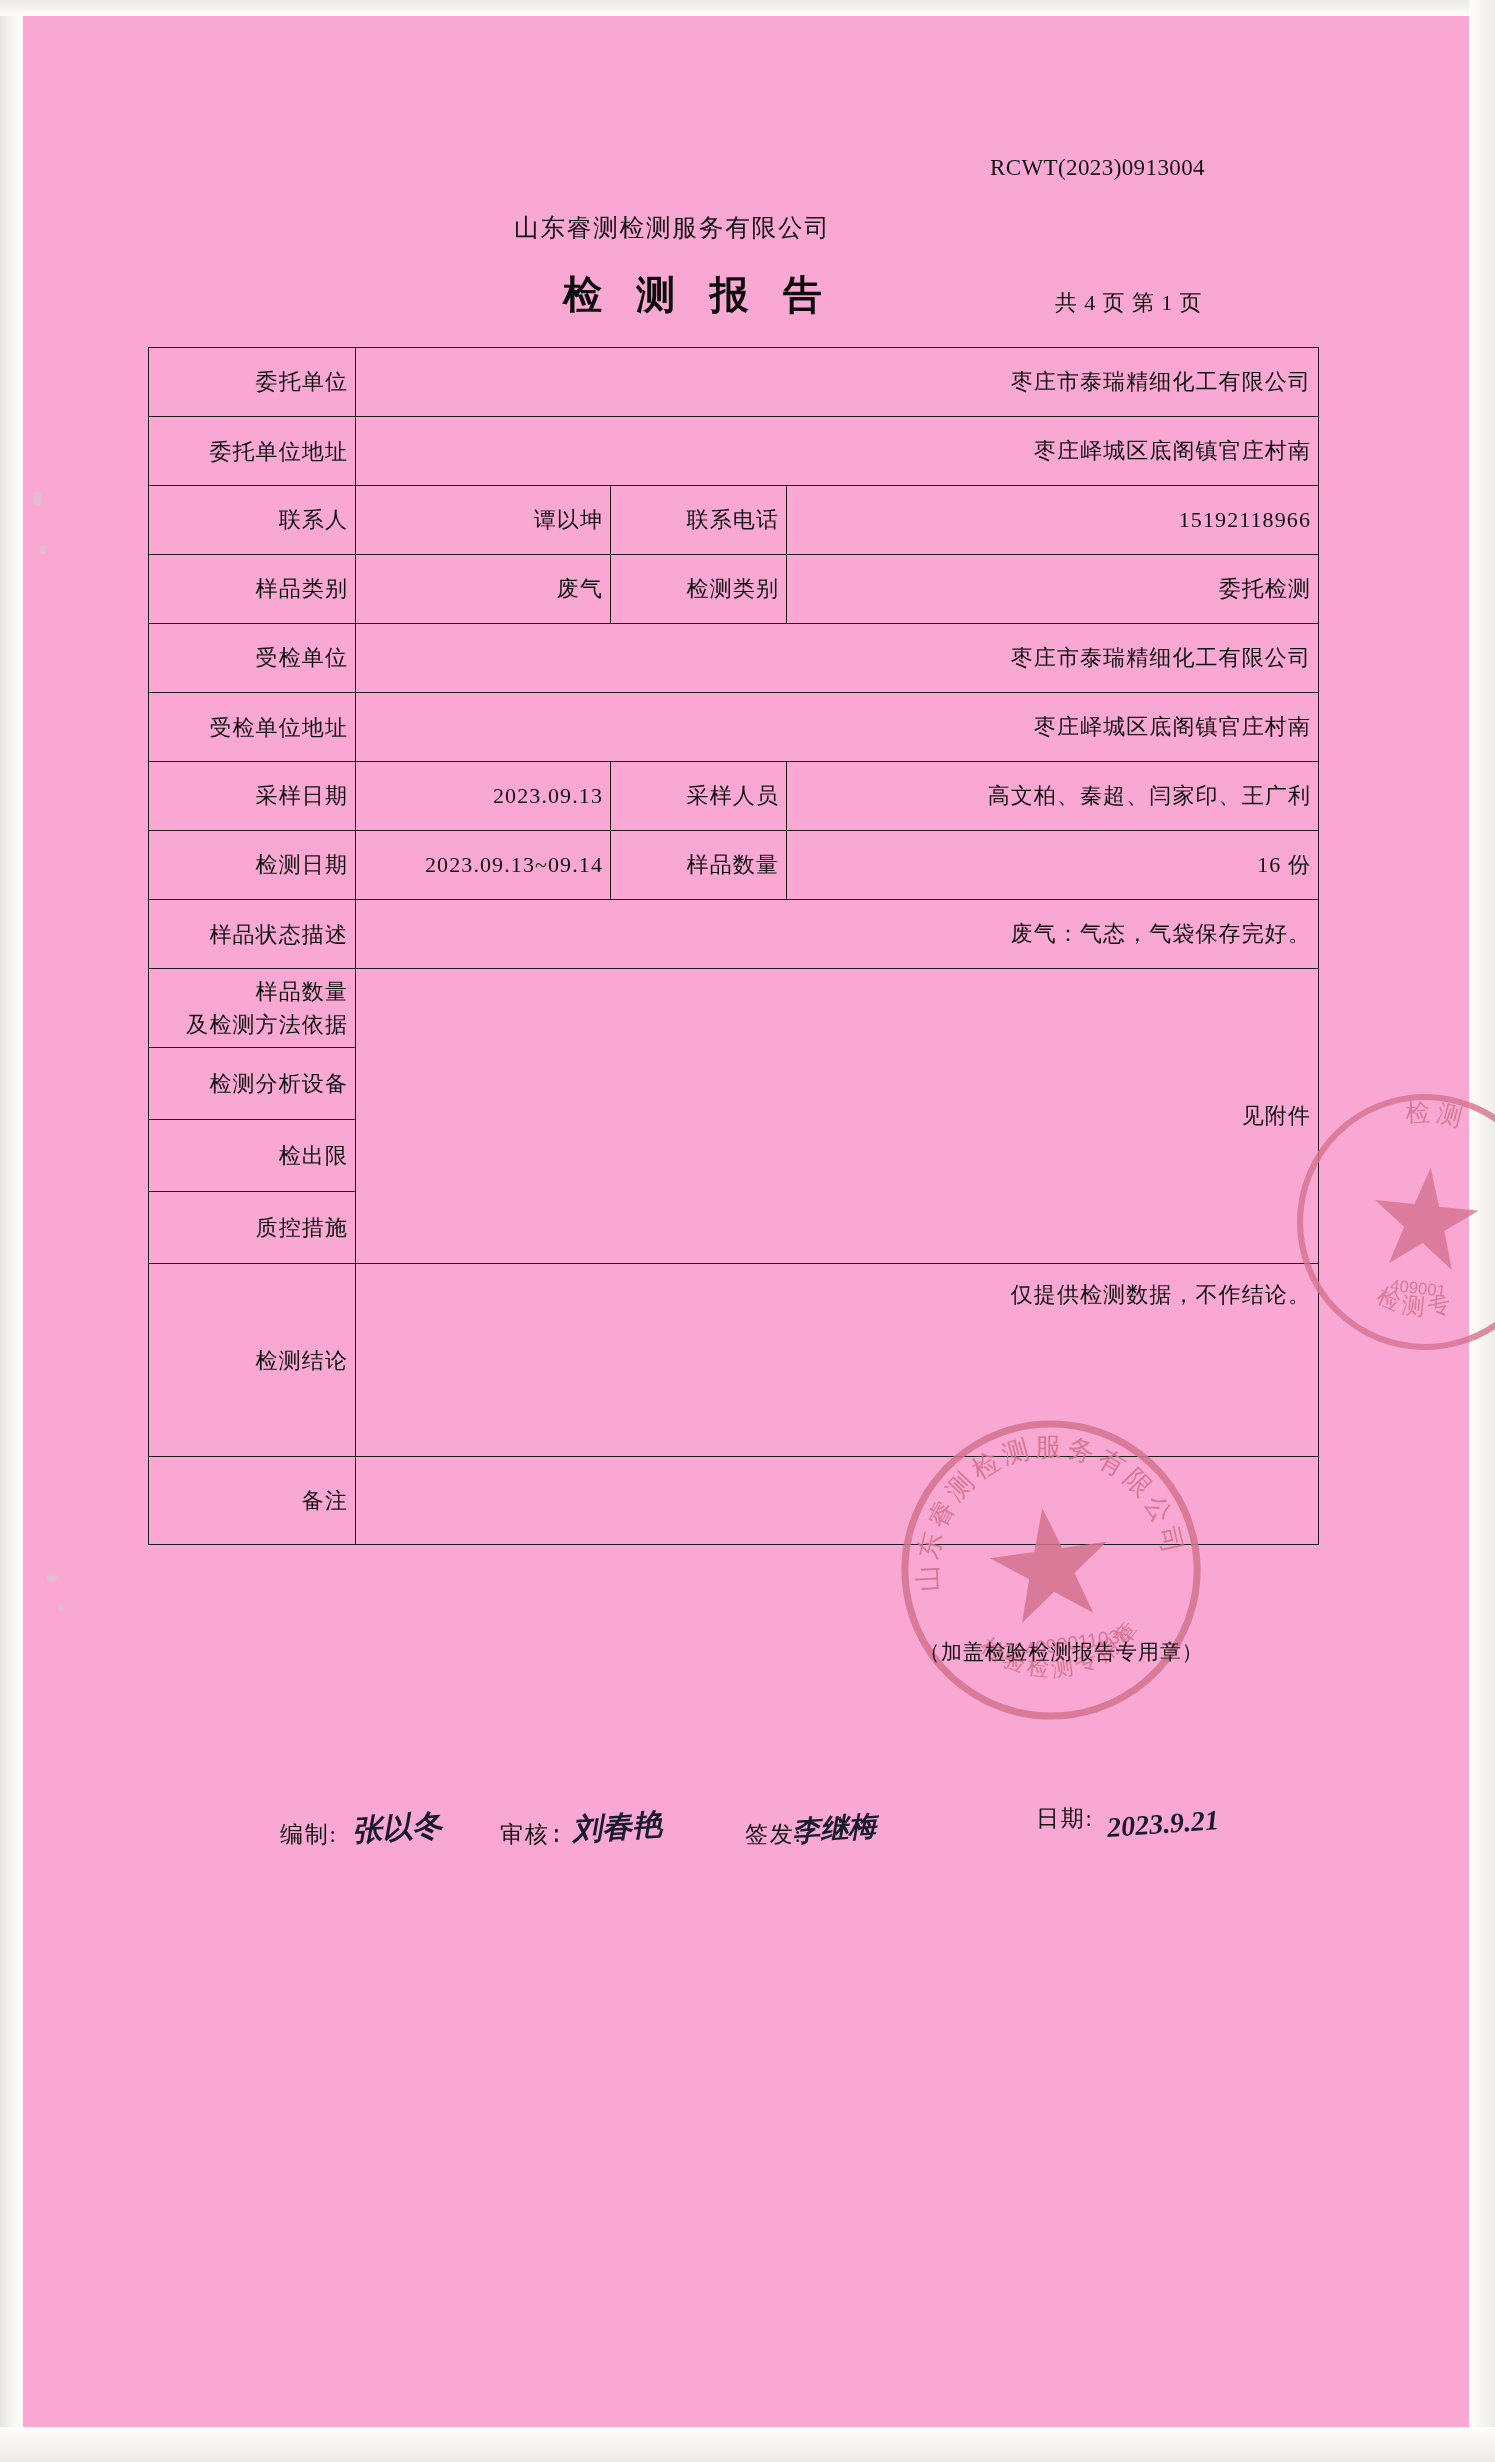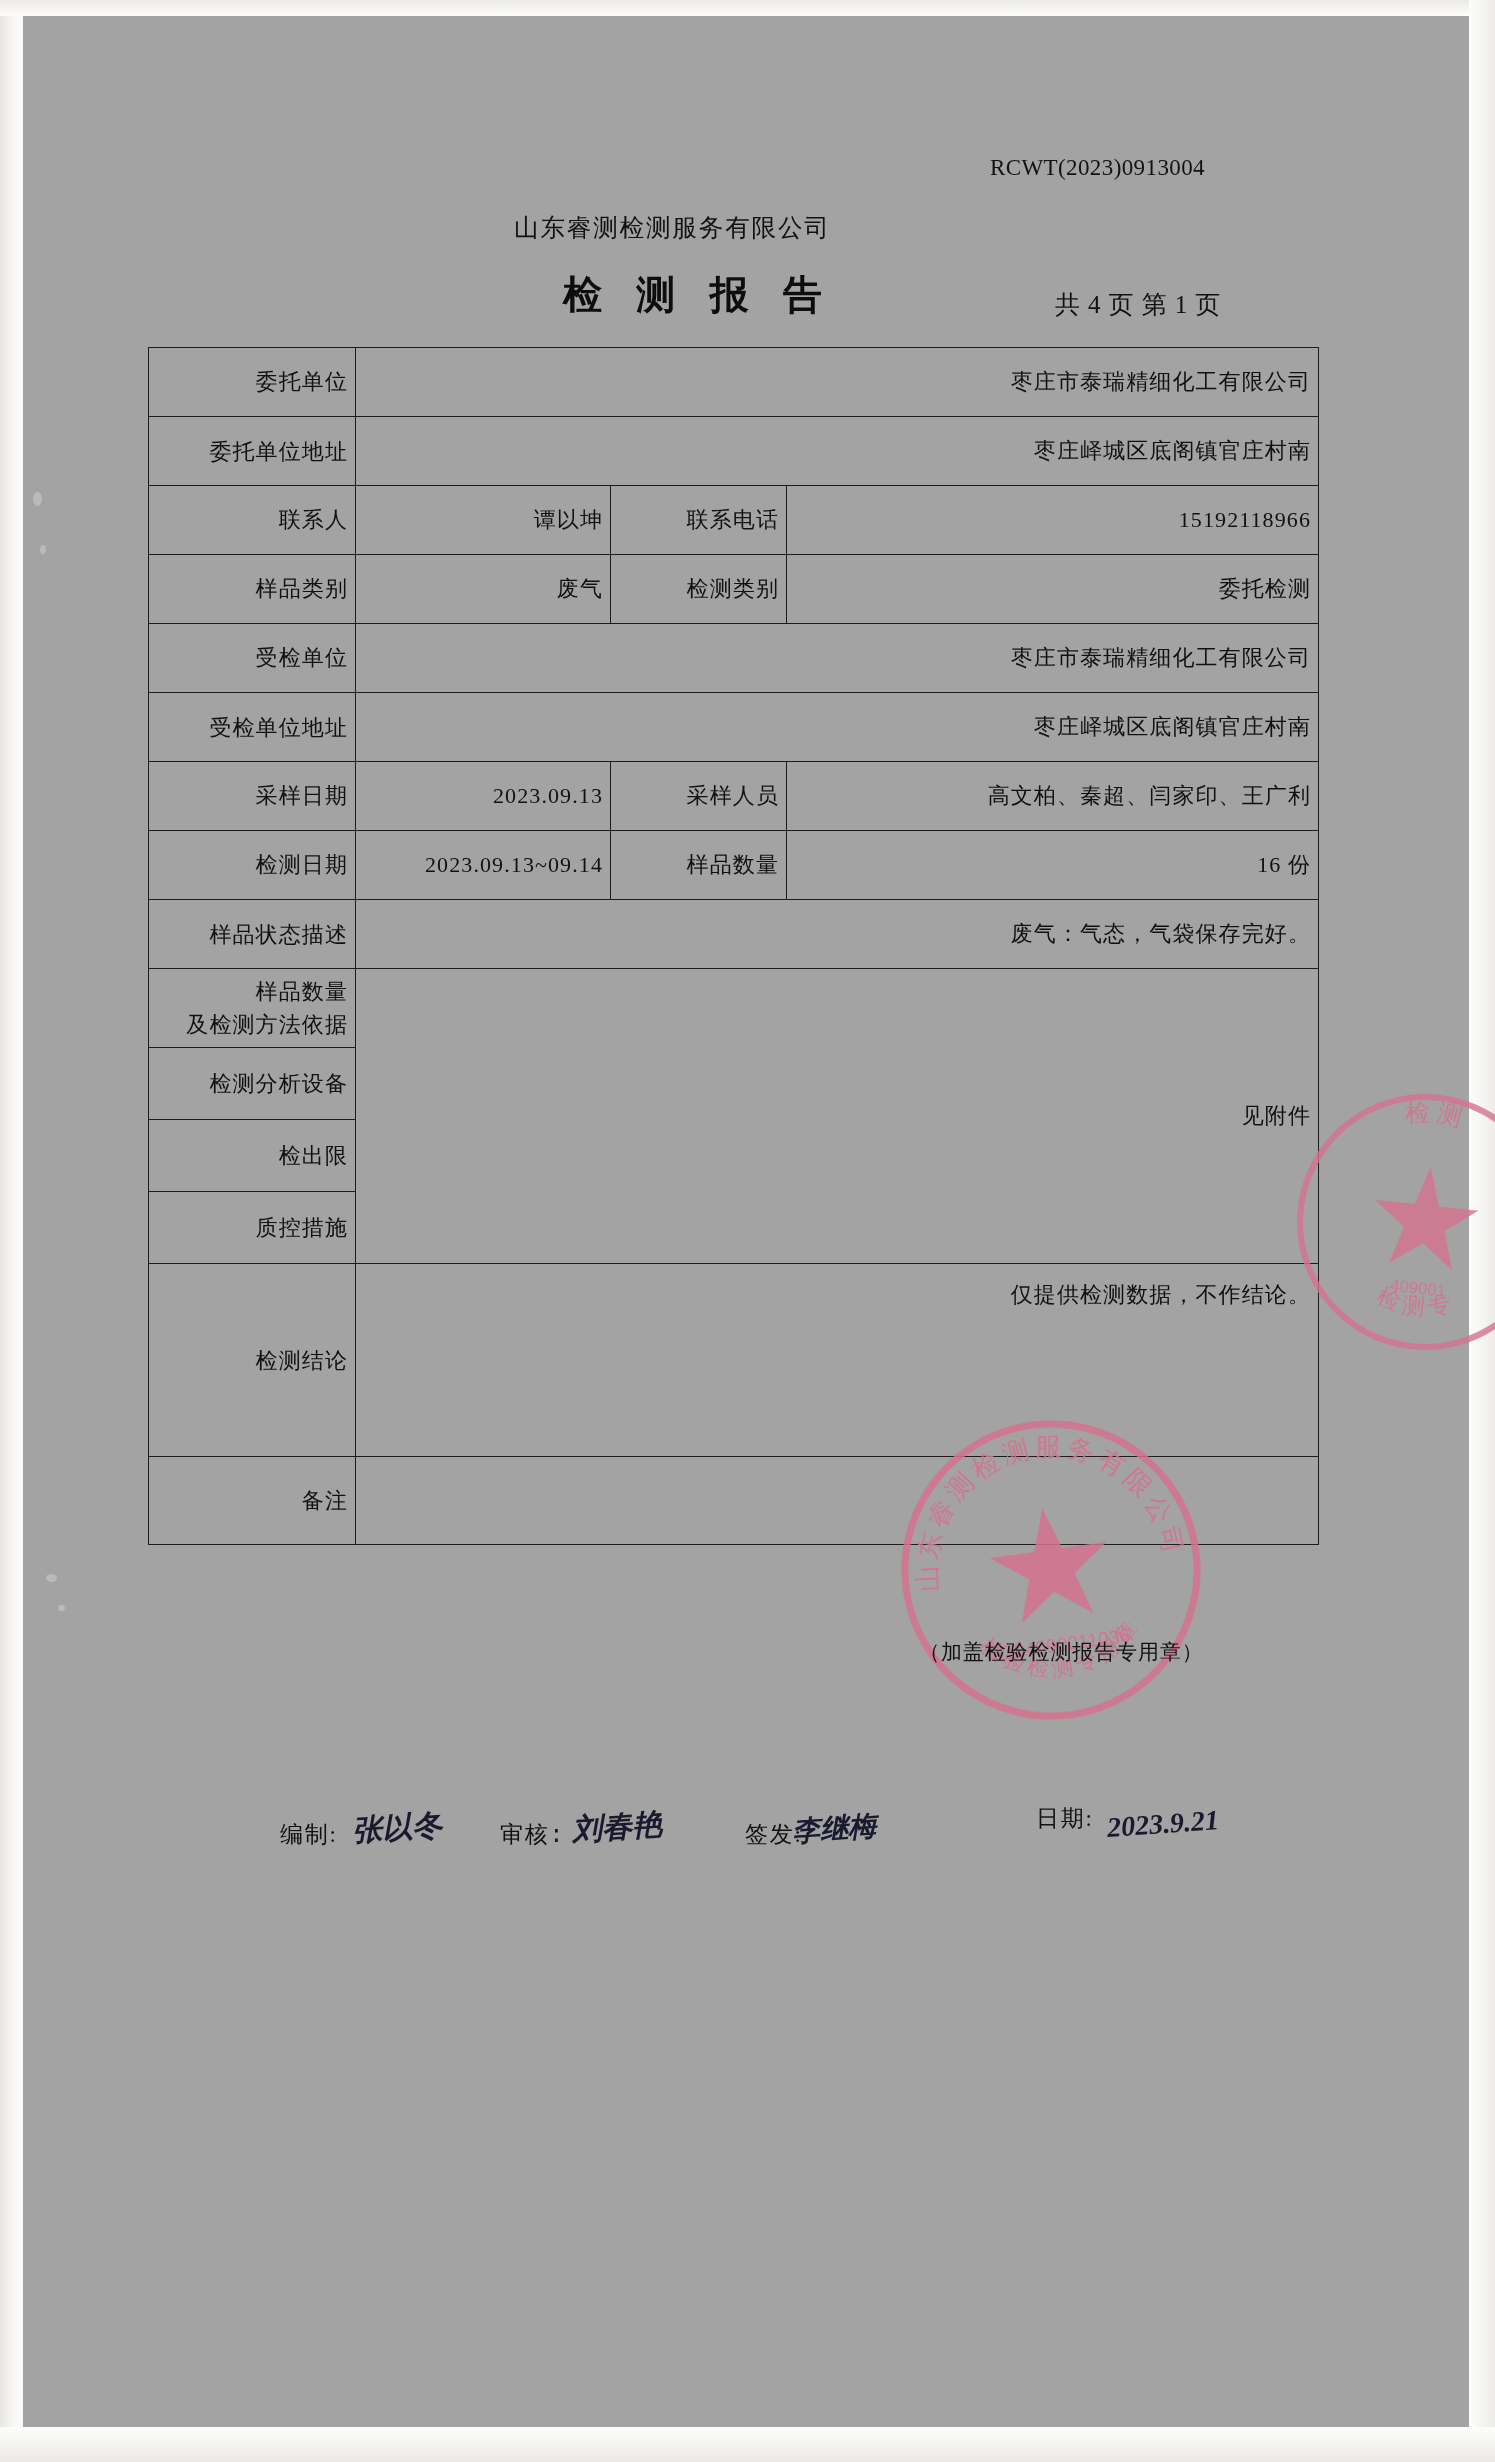--- a/index.html
+++ b/index.html
@@ -7,21 +7,21 @@
     padding: 0;
     background: #8a8a8a;
   }
   body {
     font-family: "Liberation Serif", "DejaVu Serif", serif;
   }
   .page {
     position: relative;
     width: 1495px;
     height: 2462px;
-    background: #a3a3a3;
+    background: #f9a8d4;
     overflow: hidden;
     box-sizing: border-box;
   }
   
   .scan-edge-left {
     position: absolute;
     left: 0; top: 0;
     width: 23px; height: 100%;
     background: linear-gradient(to right, #e8e6e2 0%, #f7f6f3 55%, #fdfdfb 100%);
     pointer-events: none;
@@ -80,21 +80,21 @@
     font-size: 39px;
     font-weight: bold;
     letter-spacing: 12.3px;
     color: #0d0d0d;
     white-space: nowrap;
   }
   .page-count {
     position: absolute;
     top: 288px;
     left: 1055px;
-    font-size: 25px;
+    font-size: 22px;
     color: #111;
     letter-spacing: 0.9px;
     white-space: nowrap;
   }
 
   table.main {
     position: absolute;
     top: 347px;
     left: 148px;
     width: 1170px;

